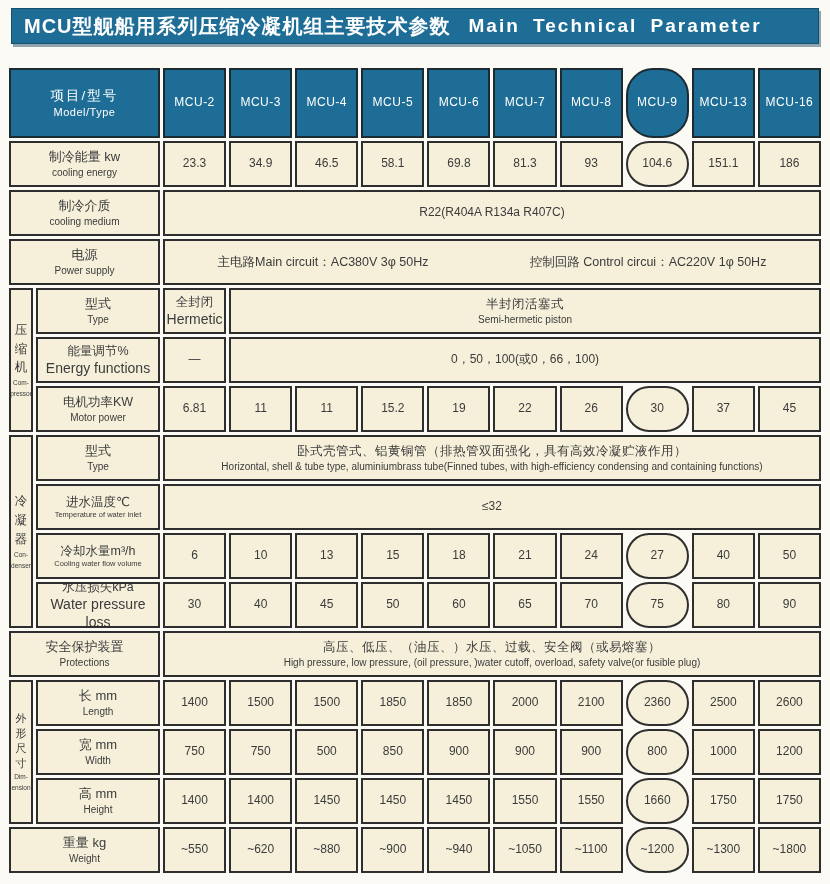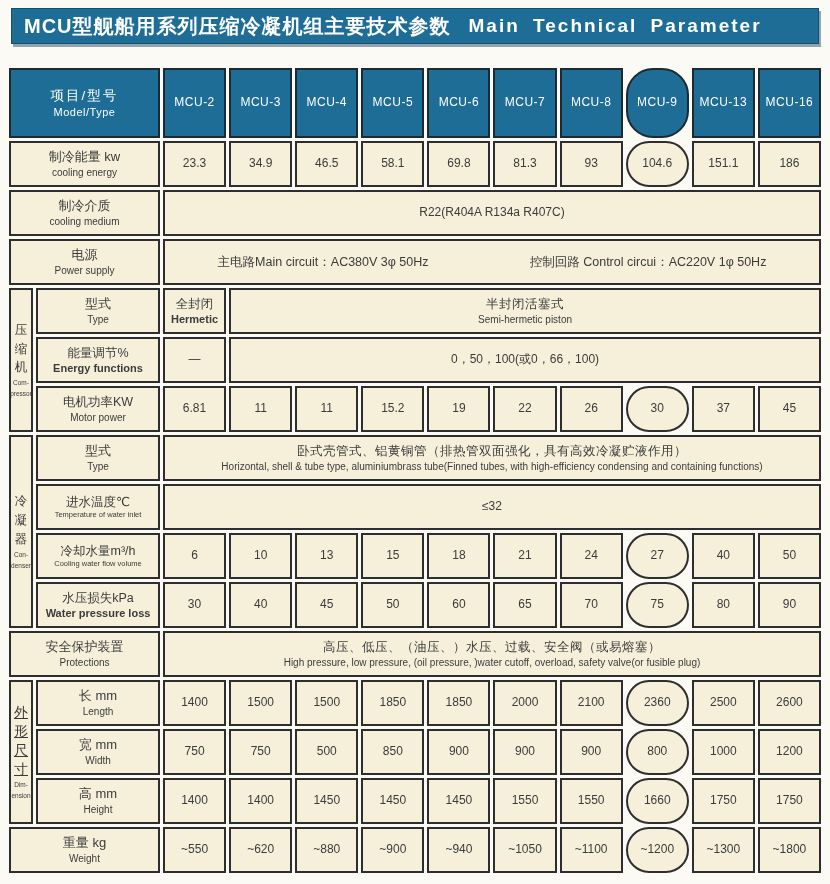--- a/index.html
+++ b/index.html
@@ -40,32 +40,32 @@
     padding:1px 2px;
   }
   .hd { background:#1d6d96; color:#ffffff; border-color:#1c2a31; }
   .hd .zh { font-size:13.5px; letter-spacing:2px; }
   .hd .en { font-size:11px; letter-spacing:0.5px; }
   .model { font-size:12px; letter-spacing:0.5px; }
 
   .zh   { font-size:13px; }
   .zh-s { font-size:12.5px; }
   .en   { font-size:10px; }
-  .en-s { font-size:11px;font-weight:bold; }
+  .en-s { font-size:14px; }
   .en-xs{ font-size:7.5px; }
   .val  { font-size:12px; }
 
   .vzh2 { font-size:12.5px; letter-spacing:0.5px; }
   .ven2 { font-size:10px; }
 
   .ps { flex-direction:row; justify-content:space-around; font-size:12.5px; }
 
   .stub { padding:2px 0; }
   .stub .vzh  { width:14px; word-break:break-all; line-height:1.5; font-size:12.5px; }
-  .stub .vzh2 { font-size:14px; line-height:1.35; letter-spacing:0;text-decoration:underline; }
+  .stub .vzh2 { font-size:11px; line-height:1.35; letter-spacing:0; }
   .stub .ven  { font-size:6.5px; line-height:1.7; white-space:nowrap; }
 
   
   .col-s  { grid-column:1; }
   .col-l  { grid-column:2; }
   .col-sl { grid-column:1 / 3; }
   .d1 { grid-column:3; }  .d2 { grid-column:4; }  .d3 { grid-column:5; }
   .d4 { grid-column:6; }  .d5 { grid-column:7; }  .d6 { grid-column:8; }
   .d7 { grid-column:9; }  .d8 { grid-column:10;border-radius:27px; } .d9 { grid-column:11; }
   .d10{ grid-column:12; }

